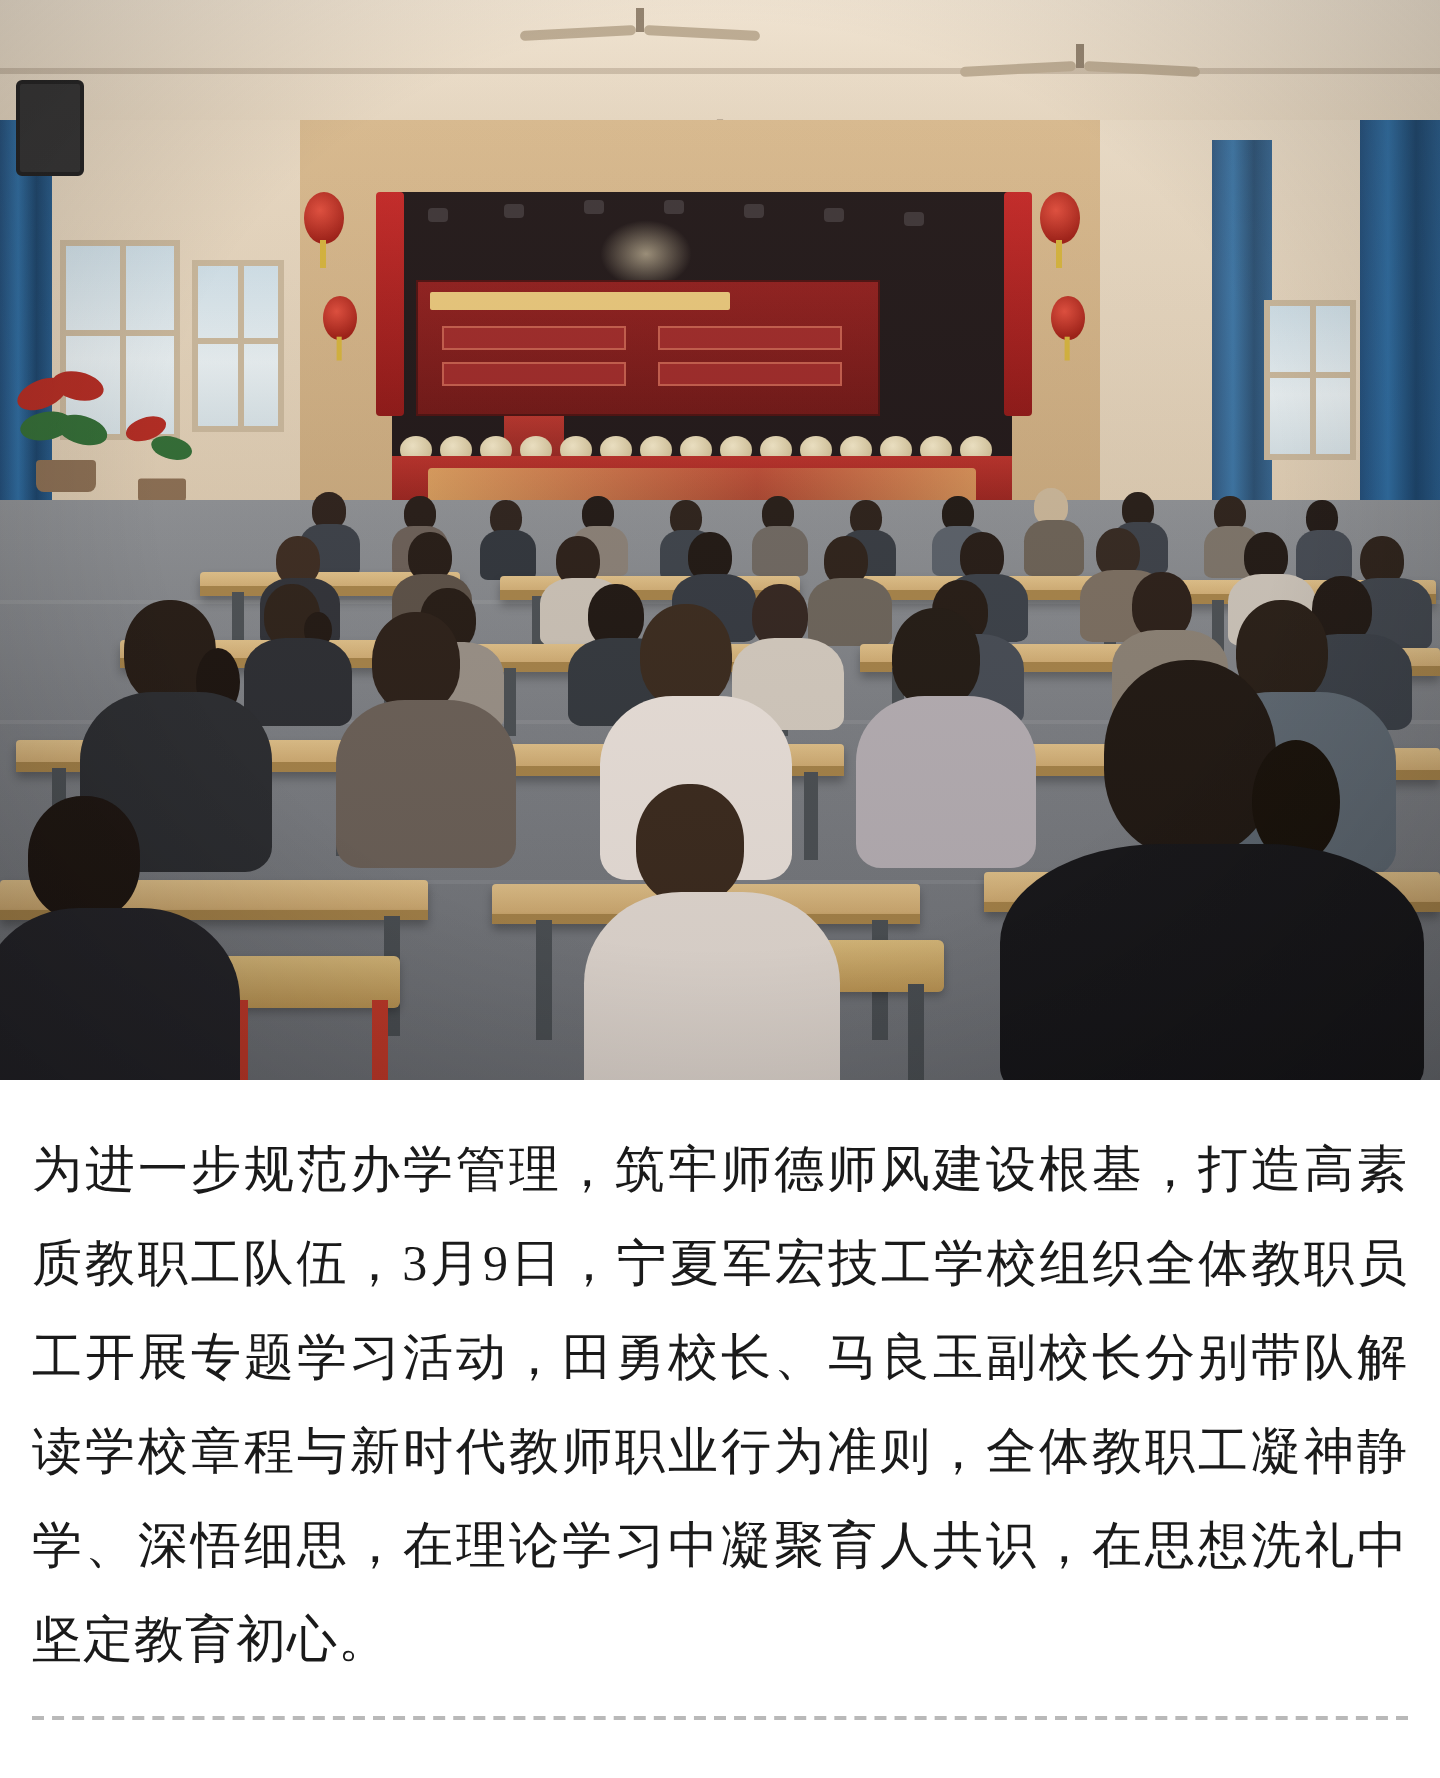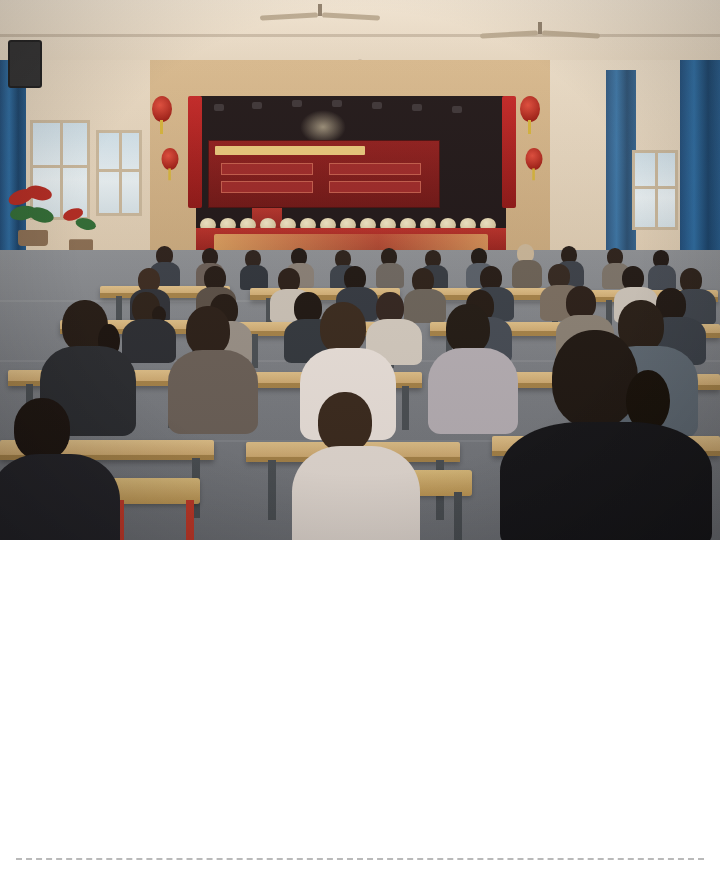--- a/index.html
+++ b/index.html
@@ -611,16 +611,19 @@
     <div class="person" style="left:500px; top:330px;">
       <div class="head" style="left:52px; top:0; width:86px; height:98px; background:#1f1712;"></div>
       <div class="hairtie" style="left:126px; top:40px; width:44px; height:62px; background:#171009;"></div>
       <div class="body" style="left:0; top:92px; width:212px; height:130px; background:#16161a;"></div>
     </div>
 
     <div class="photo-tint"></div>
     <div class="vignette"></div>
   </div>
 
+  <div class="caption">
+    <p>为进一步规范办学管理，筑牢师德师风建设根基，打造高素质教职工队伍，3月9日，宁夏军宏技工学校组织全体教职员工开展专题学习活动，田勇校长、马良玉副校长分别带队解读学校章程与新时代教师职业行为准则，全体教职工凝神静学、深悟细思，在理论学习中凝聚育人共识，在思想洗礼中坚定教育初心。</p>
+  </div>
 
   <div class="divider"></div>
 
 </div>
 
 </body></html>

